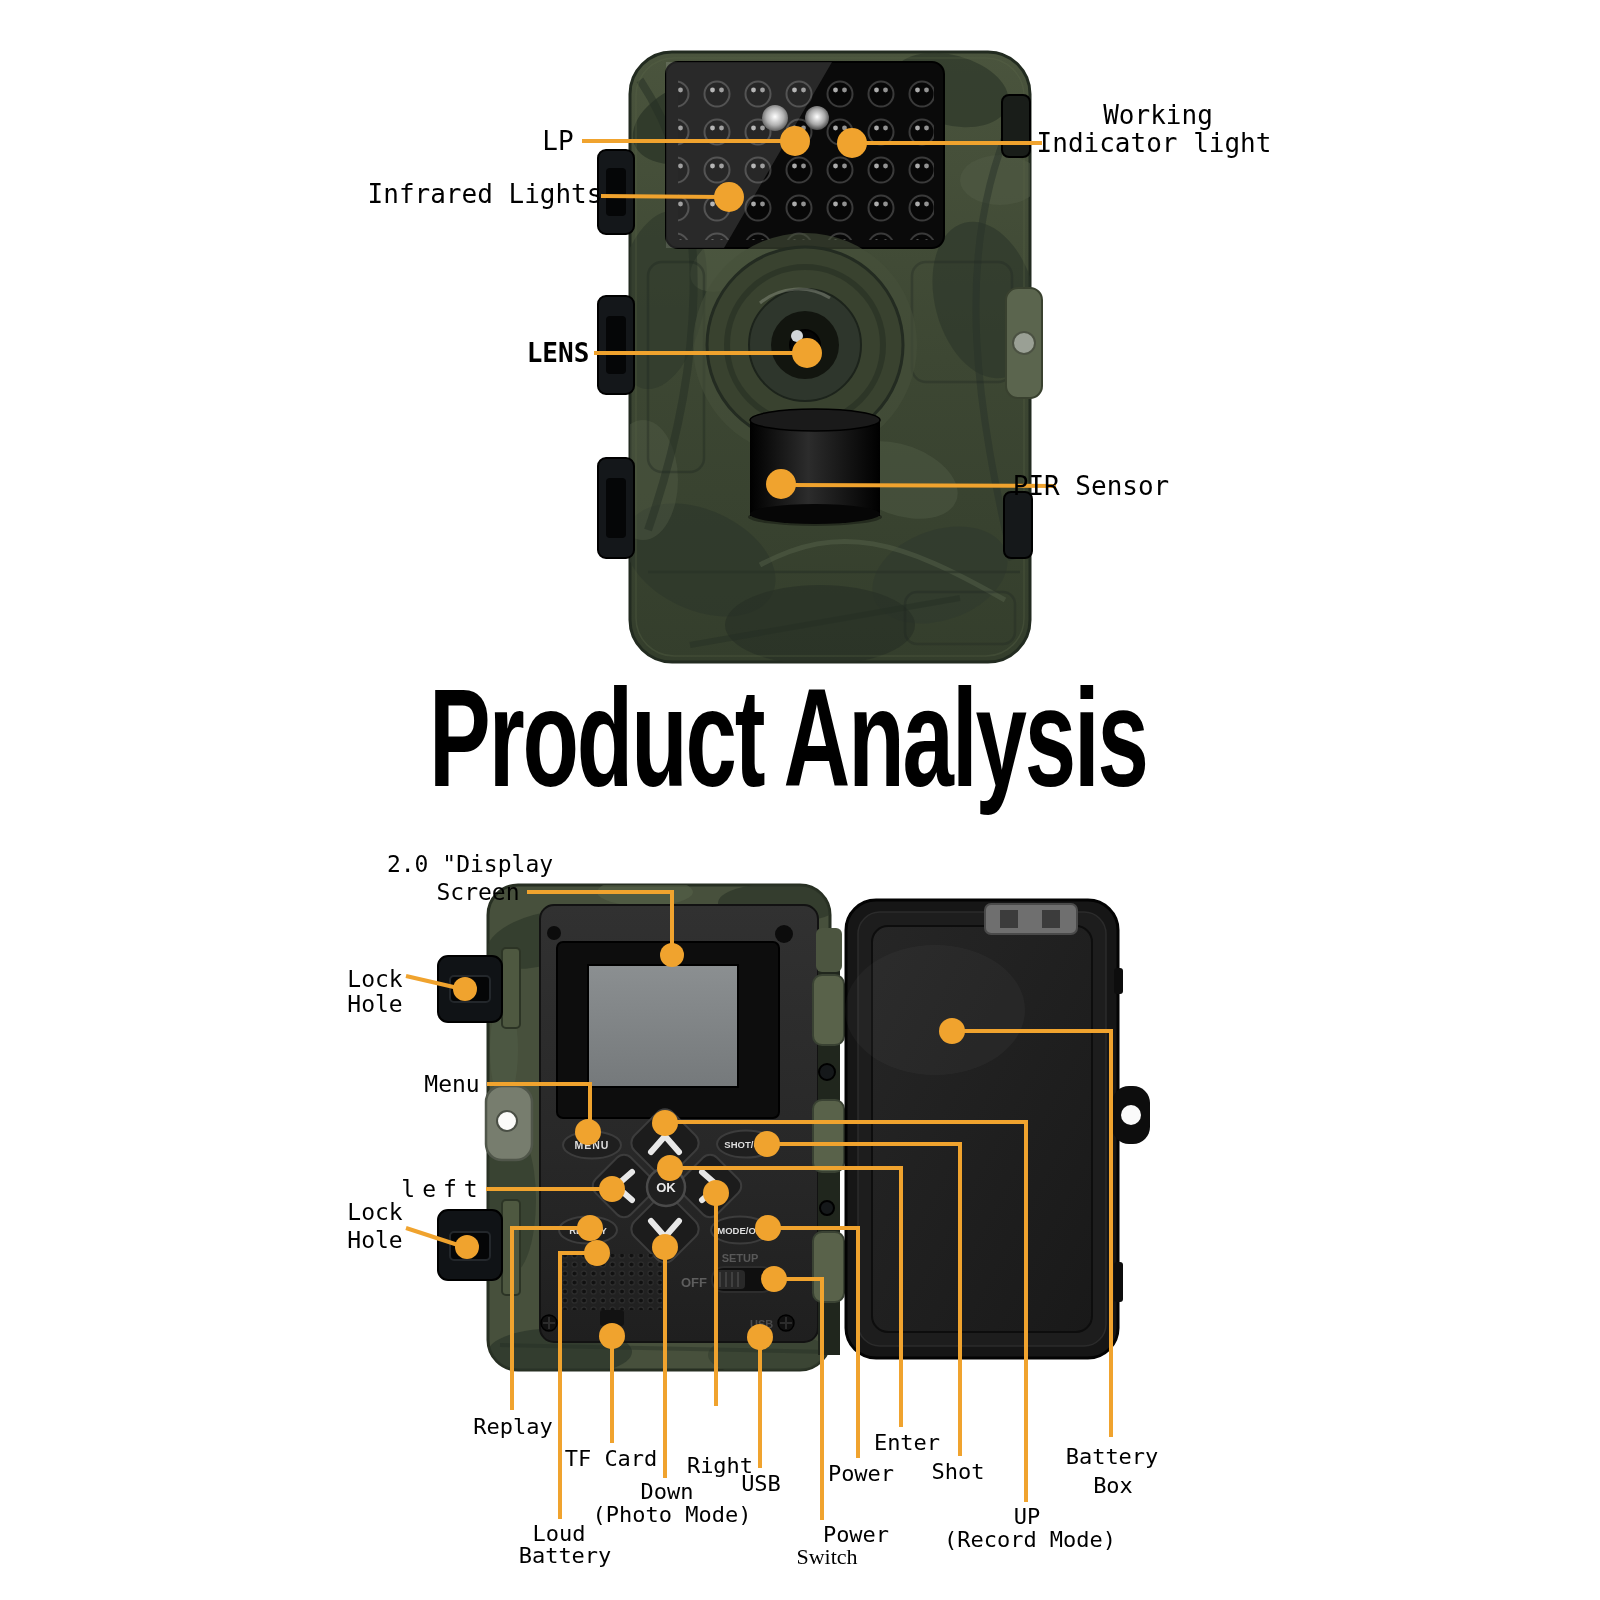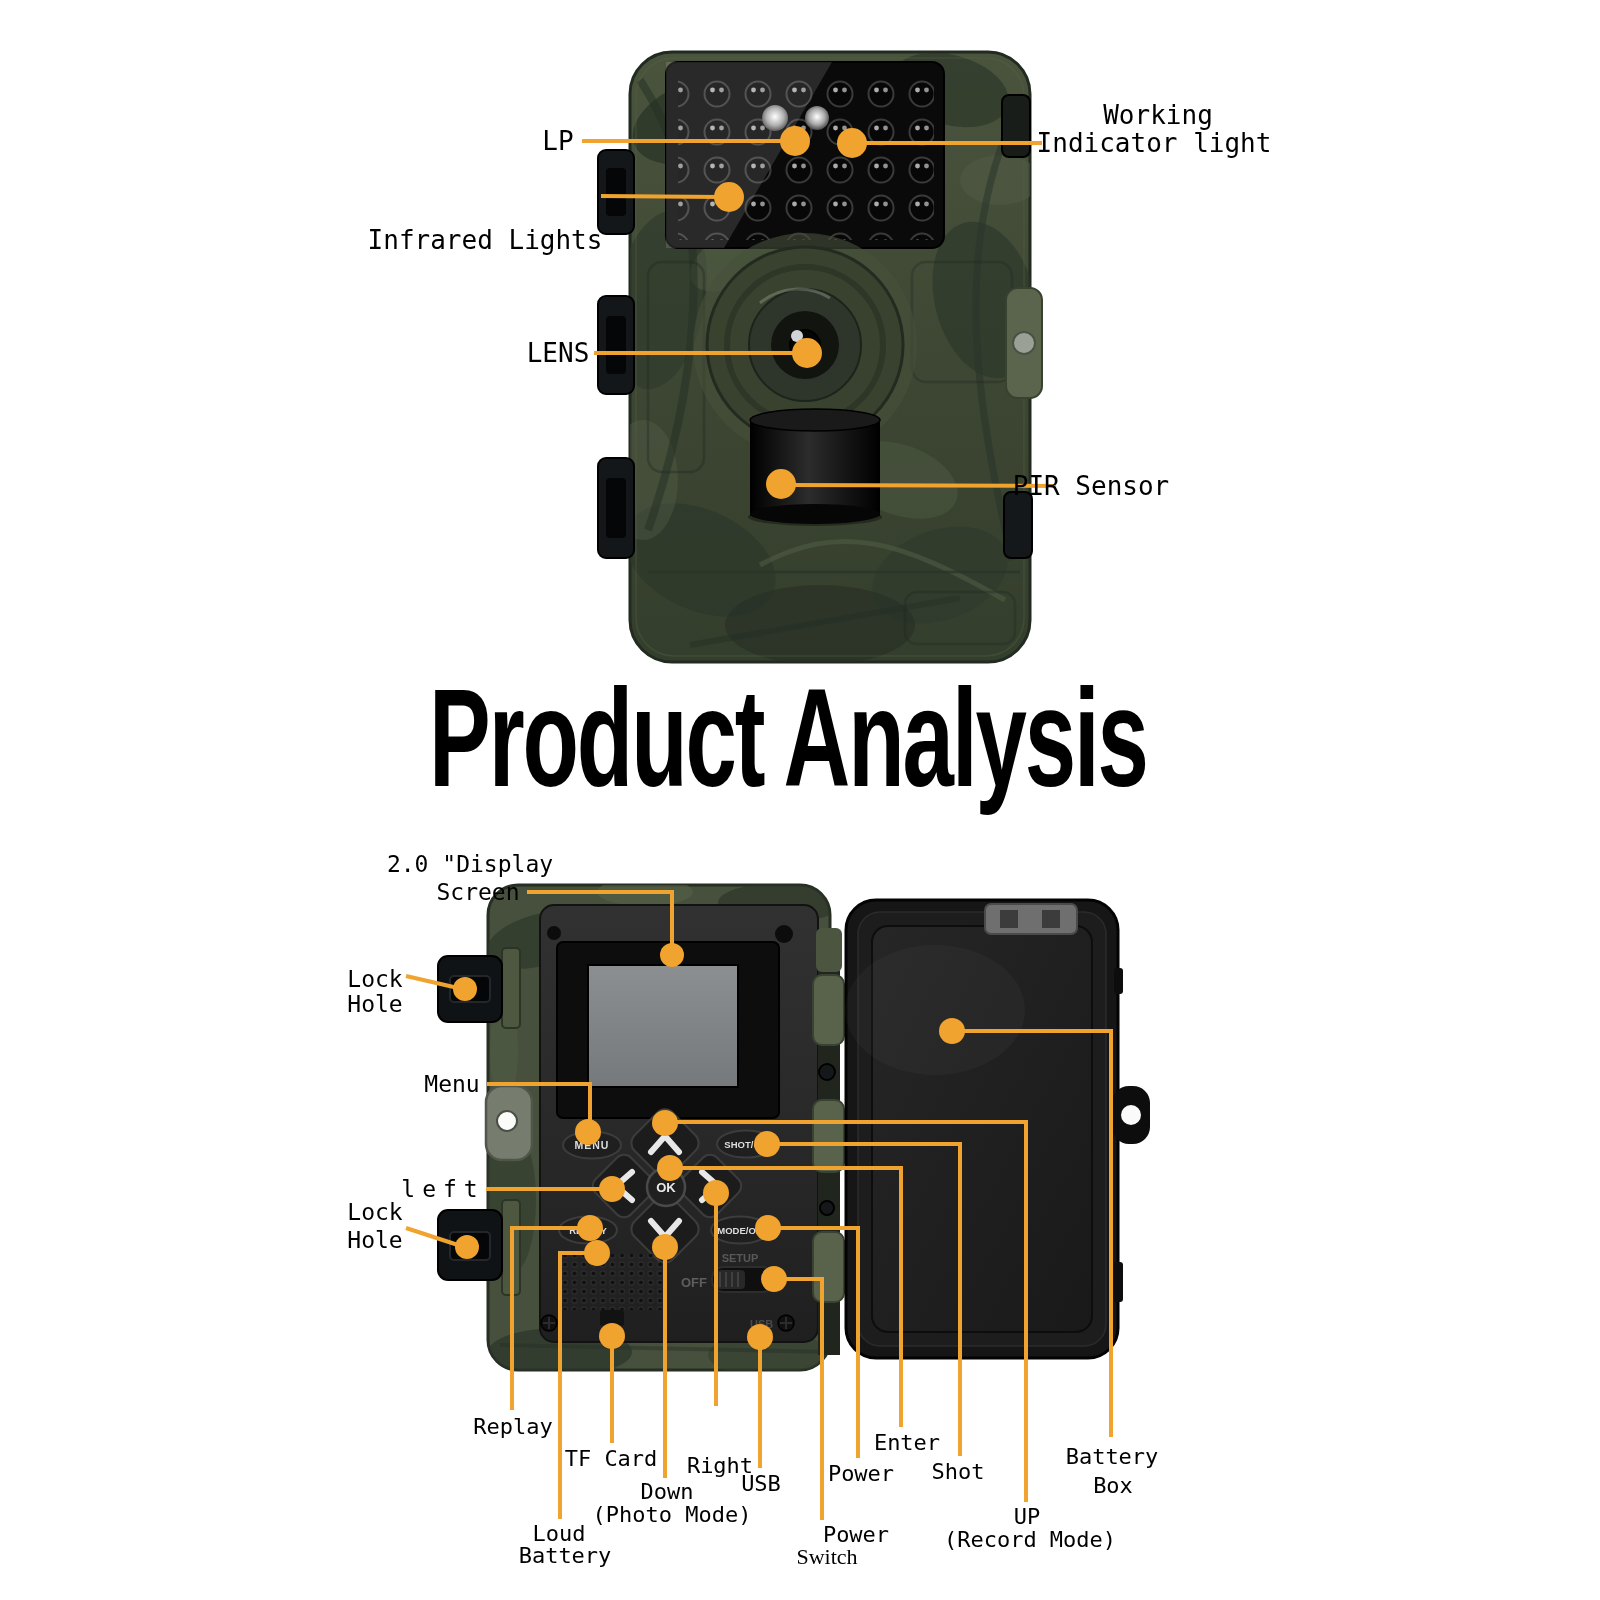--- a/index.html
+++ b/index.html
@@ -287,22 +287,22 @@
     <circle cx="665" cy="1123" r="13"></circle>
     <circle cx="952" cy="1031" r="13"></circle>
   </g>
 </svg>
 
   <div class="title">Product Analysis</div>
 
   <div class="lbl lbl-lg" style="left:558px;top:141px;">LP</div>
   <div class="lbl lbl-lg" style="left:1158px;top:115px;">Working</div>
   <div class="lbl lbl-lg" style="left:1154px;top:143px;">Indicator light</div>
-  <div class="lbl lbl-lg" style="left:485px;top:194px;margin-top:46px;">Infrared Lights</div>
-  <div class="lbl lbl-lg" style="left:558px;top:353px;">LENS</div>
+  <div class="lbl lbl-lg" style="left:485px;top:194px;">Infrared Lights</div>
+  <div class="lbl lbl-lg" style="left:558px;top:353px;font-weight:bold;">LENS</div>
   <div class="lbl lbl-lg" style="left:1091px;top:486px;">PIR Sensor</div>
 
   <div class="lbl lbl-md" style="left:470px;top:864px;">2.0 "Display</div>
   <div class="lbl lbl-md" style="left:478px;top:892px;">Screen</div>
   <div class="lbl lbl-md" style="left:375px;top:979px;">Lock</div>
   <div class="lbl lbl-md" style="left:375px;top:1004px;">Hole</div>
   <div class="lbl lbl-md" style="left:452px;top:1084px;">Menu</div>
   <div class="lbl lbl-md sp" style="left:443px;top:1189px;">left</div>
   <div class="lbl lbl-md" style="left:375px;top:1212px;">Lock</div>
   <div class="lbl lbl-md" style="left:375px;top:1240px;">Hole</div>

